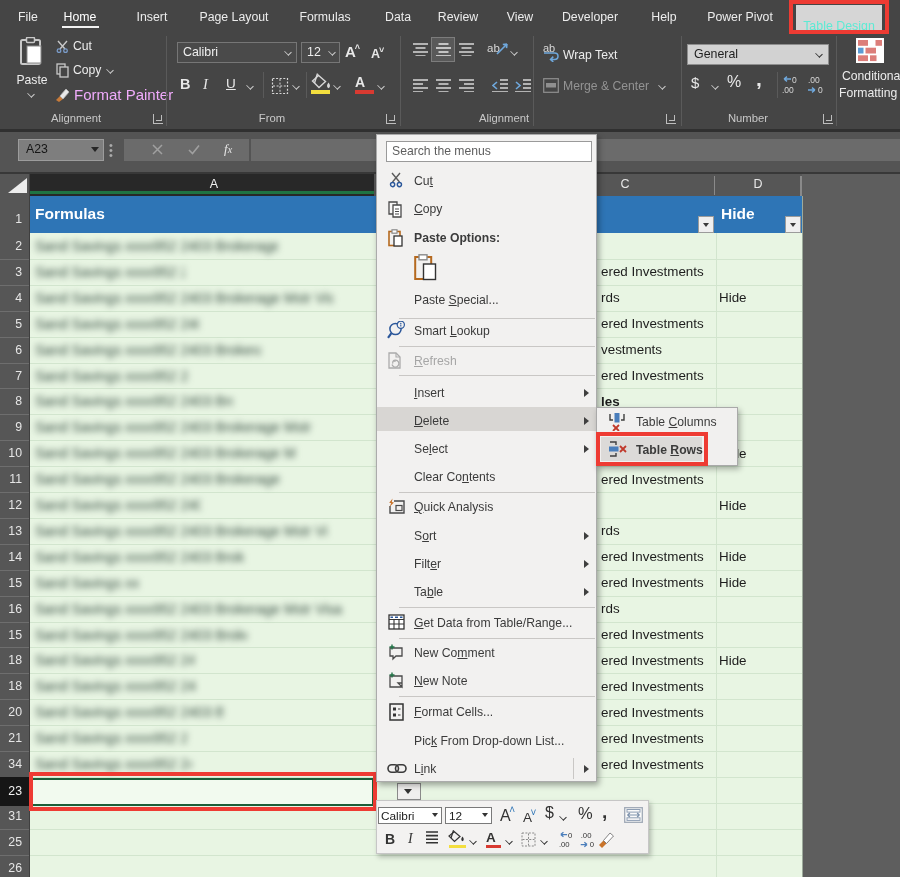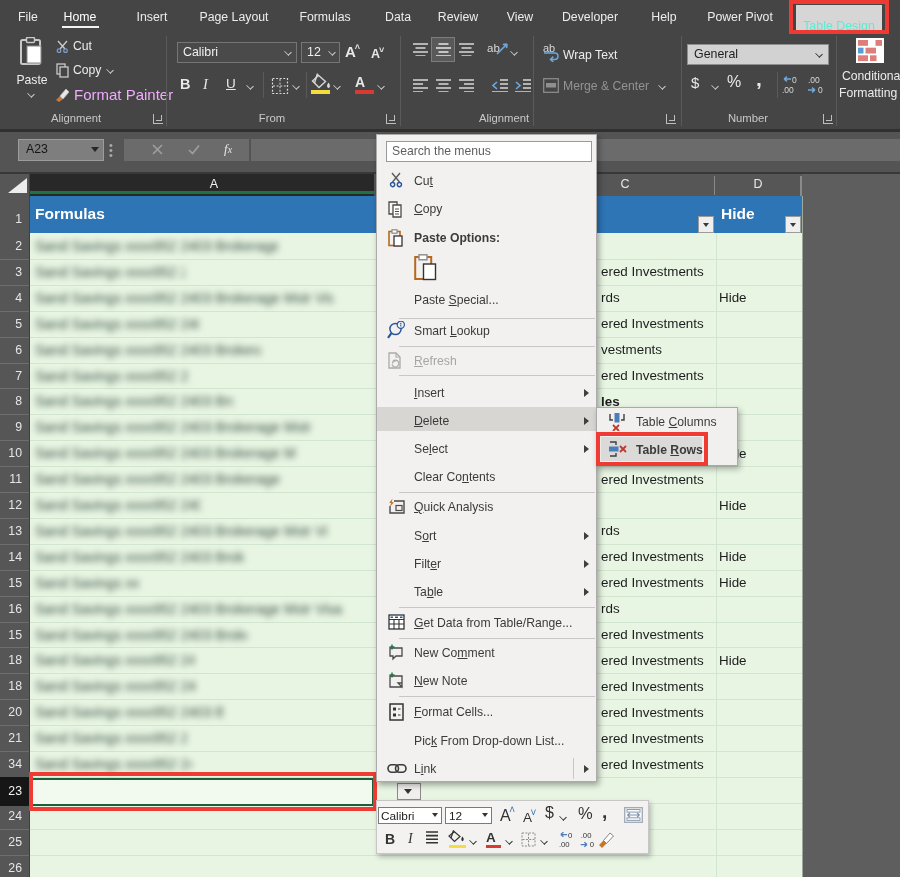--- a/index.html
+++ b/index.html
@@ -295,21 +295,21 @@
       <div class="rownum" style="top:523.9px;"><span style="padding-right:6px;">13</span></div>
       <div class="rownum" style="top:549.8px;"><span style="padding-right:6px;">14</span></div>
       <div class="rownum" style="top:575.7px;"><span style="padding-right:6px;">15</span></div>
       <div class="rownum" style="top:601.6px;"><span style="padding-right:6px;">16</span></div>
       <div class="rownum" style="top:627.5px;"><span style="padding-right:6px;">15</span></div>
       <div class="rownum" style="top:653.4px;"><span style="padding-right:6px;">18</span></div>
       <div class="rownum" style="top:679.3px;"><span style="padding-right:6px;">18</span></div>
       <div class="rownum" style="top:705.2px;"><span style="padding-right:6px;">20</span></div>
       <div class="rownum" style="top:731.1px;"><span style="padding-right:6px;">21</span></div>
       <div class="rownum" style="top:757.0px;"><span style="padding-right:6px;">34</span></div>
-      <div class="rownum" style="top:808.8px;"><span style="padding-right:6px;">24</span></div>
+      <div class="rownum" style="top:808.8px;"><span style="padding-right:6px;">31</span></div>
       <div class="rownum" style="top:834.7px;"><span style="padding-right:6px;">25</span></div>
       <div class="rownum" style="top:860.6px;"><span style="padding-right:6px;">26</span></div>
       <div class="abs" style="left:0;top:258.9px;width:29px;height:1px;background:#6E6E6E;"></div>
       <div class="abs" style="left:0;top:284.8px;width:29px;height:1px;background:#6E6E6E;"></div>
       <div class="abs" style="left:0;top:310.7px;width:29px;height:1px;background:#6E6E6E;"></div>
       <div class="abs" style="left:0;top:336.6px;width:29px;height:1px;background:#6E6E6E;"></div>
       <div class="abs" style="left:0;top:362.5px;width:29px;height:1px;background:#6E6E6E;"></div>
       <div class="abs" style="left:0;top:388.4px;width:29px;height:1px;background:#6E6E6E;"></div>
       <div class="abs" style="left:0;top:414.3px;width:29px;height:1px;background:#6E6E6E;"></div>
       <div class="abs" style="left:0;top:440.2px;width:29px;height:1px;background:#6E6E6E;"></div>

